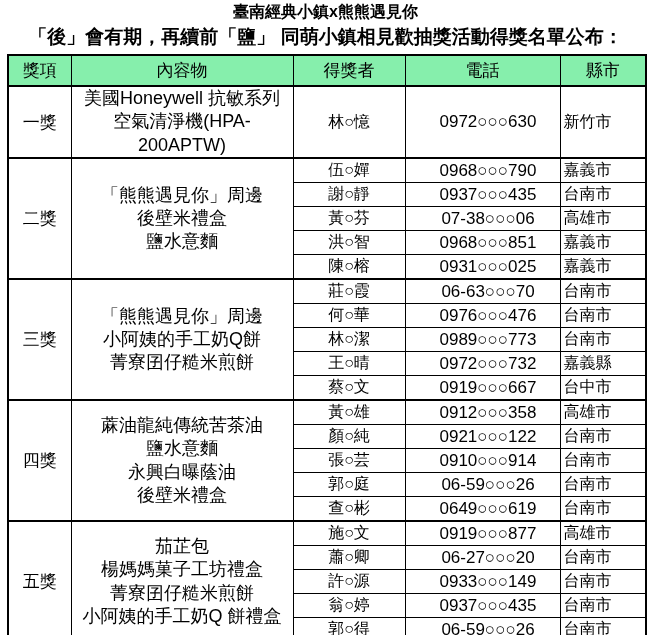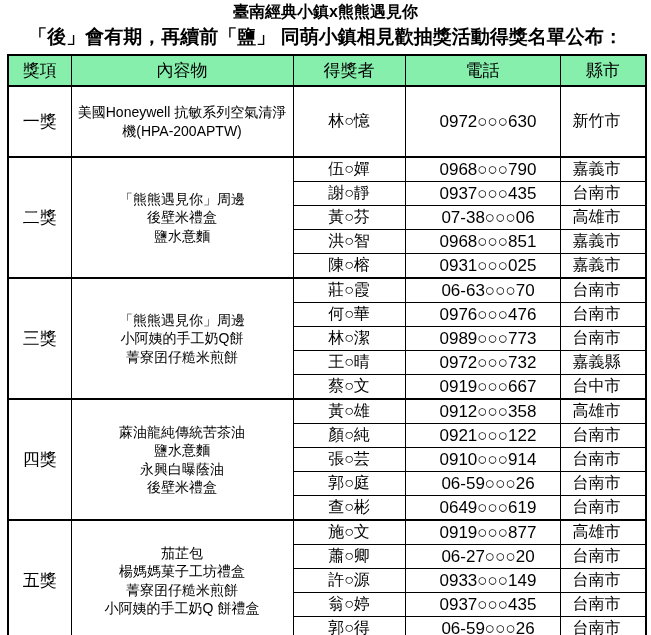--- a/index.html
+++ b/index.html
@@ -46,38 +46,38 @@
   tr.grp-0 { height: 71px; }
   tr.grp-4 { height: 23px; }
   tr.group-start td { border-top: 2px solid #000000; }
   td.prize-cell {
     text-align: center;
     font-size: 17px;
     vertical-align: middle;
   }
   td.contents-cell {
     text-align: center;
-    font-size: 14px;
+    font-size: 18px;
     line-height: 1.3;
     padding: 0 5px;
     vertical-align: middle;
   }
   td.name-cell {
     text-align: center;
     font-size: 16px;
   }
   td.phone-cell {
     text-align: center;
     font-size: 17px;
     padding-left: 12px;
   }
   td.city-cell {
     text-align: left;
     font-size: 16px;
-    padding-left: 12px;
+    padding-left: 3px;
   }
 </style>
 </head>
 <body>
 
 <div class="title">臺南經典小鎮x熊熊遇見你</div>
 <div class="subtitle">「後」會有期，再續前「鹽」 同萌小鎮相見歡抽獎活動得獎名單公布：</div>
 
 <table class="winners">
   <colgroup>

